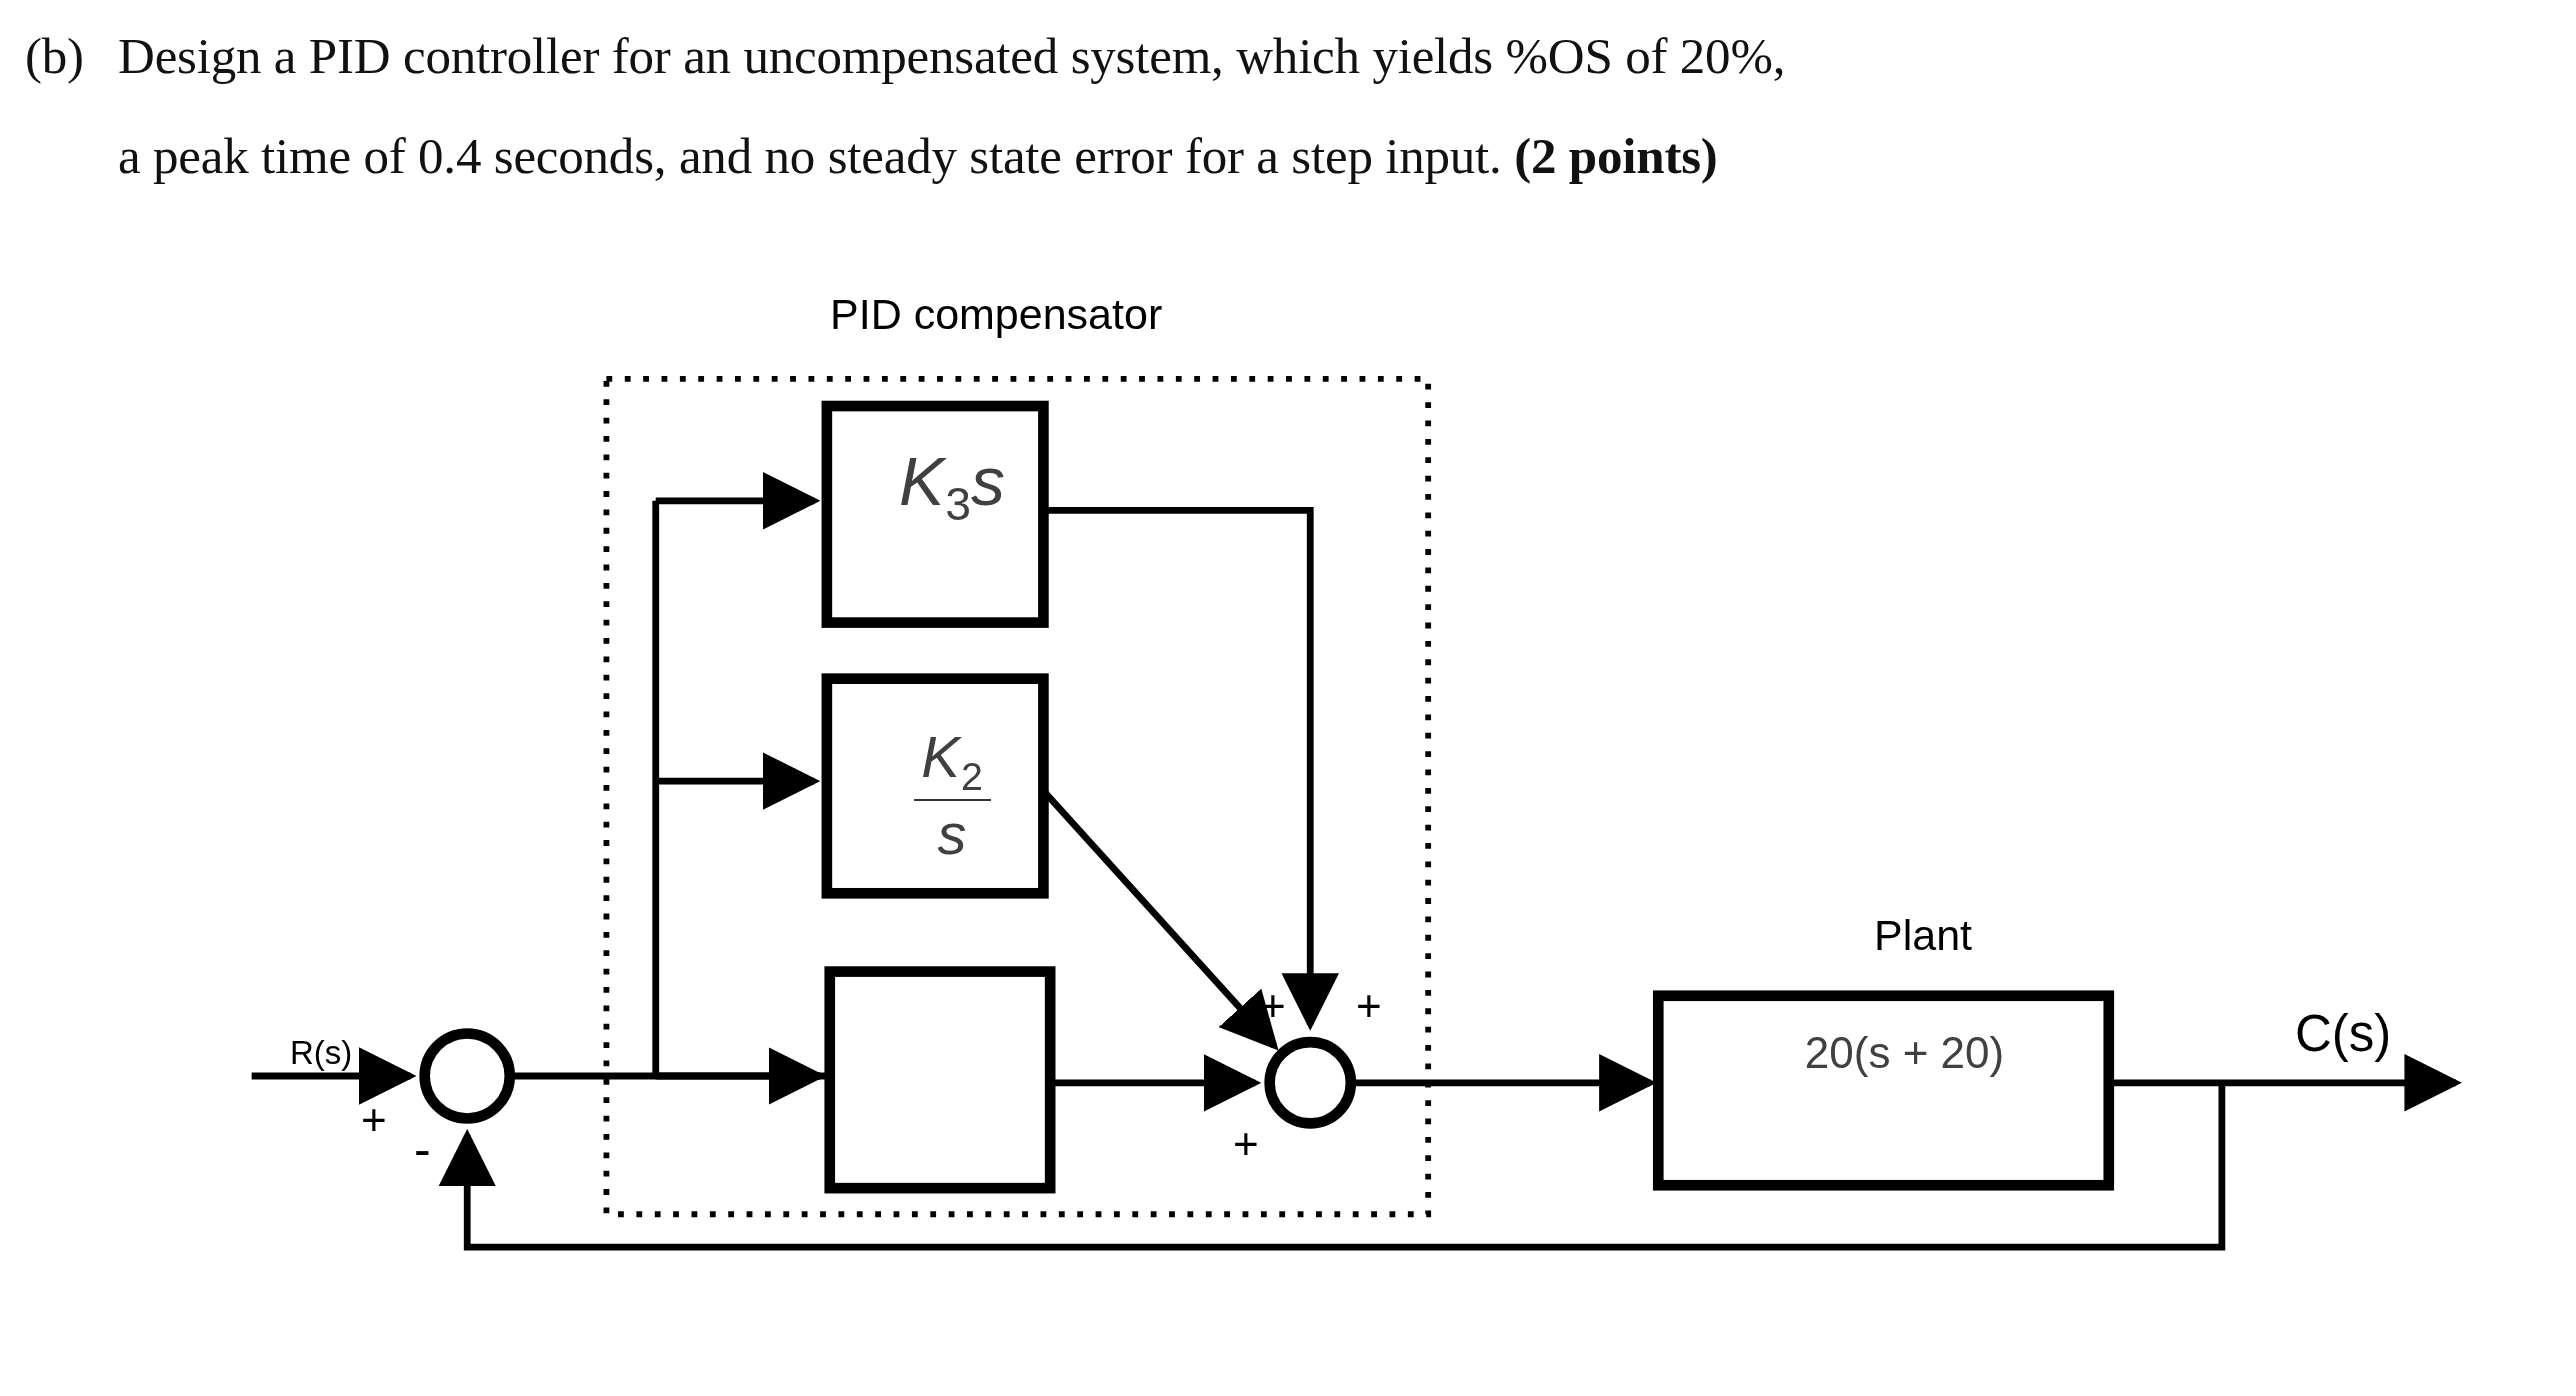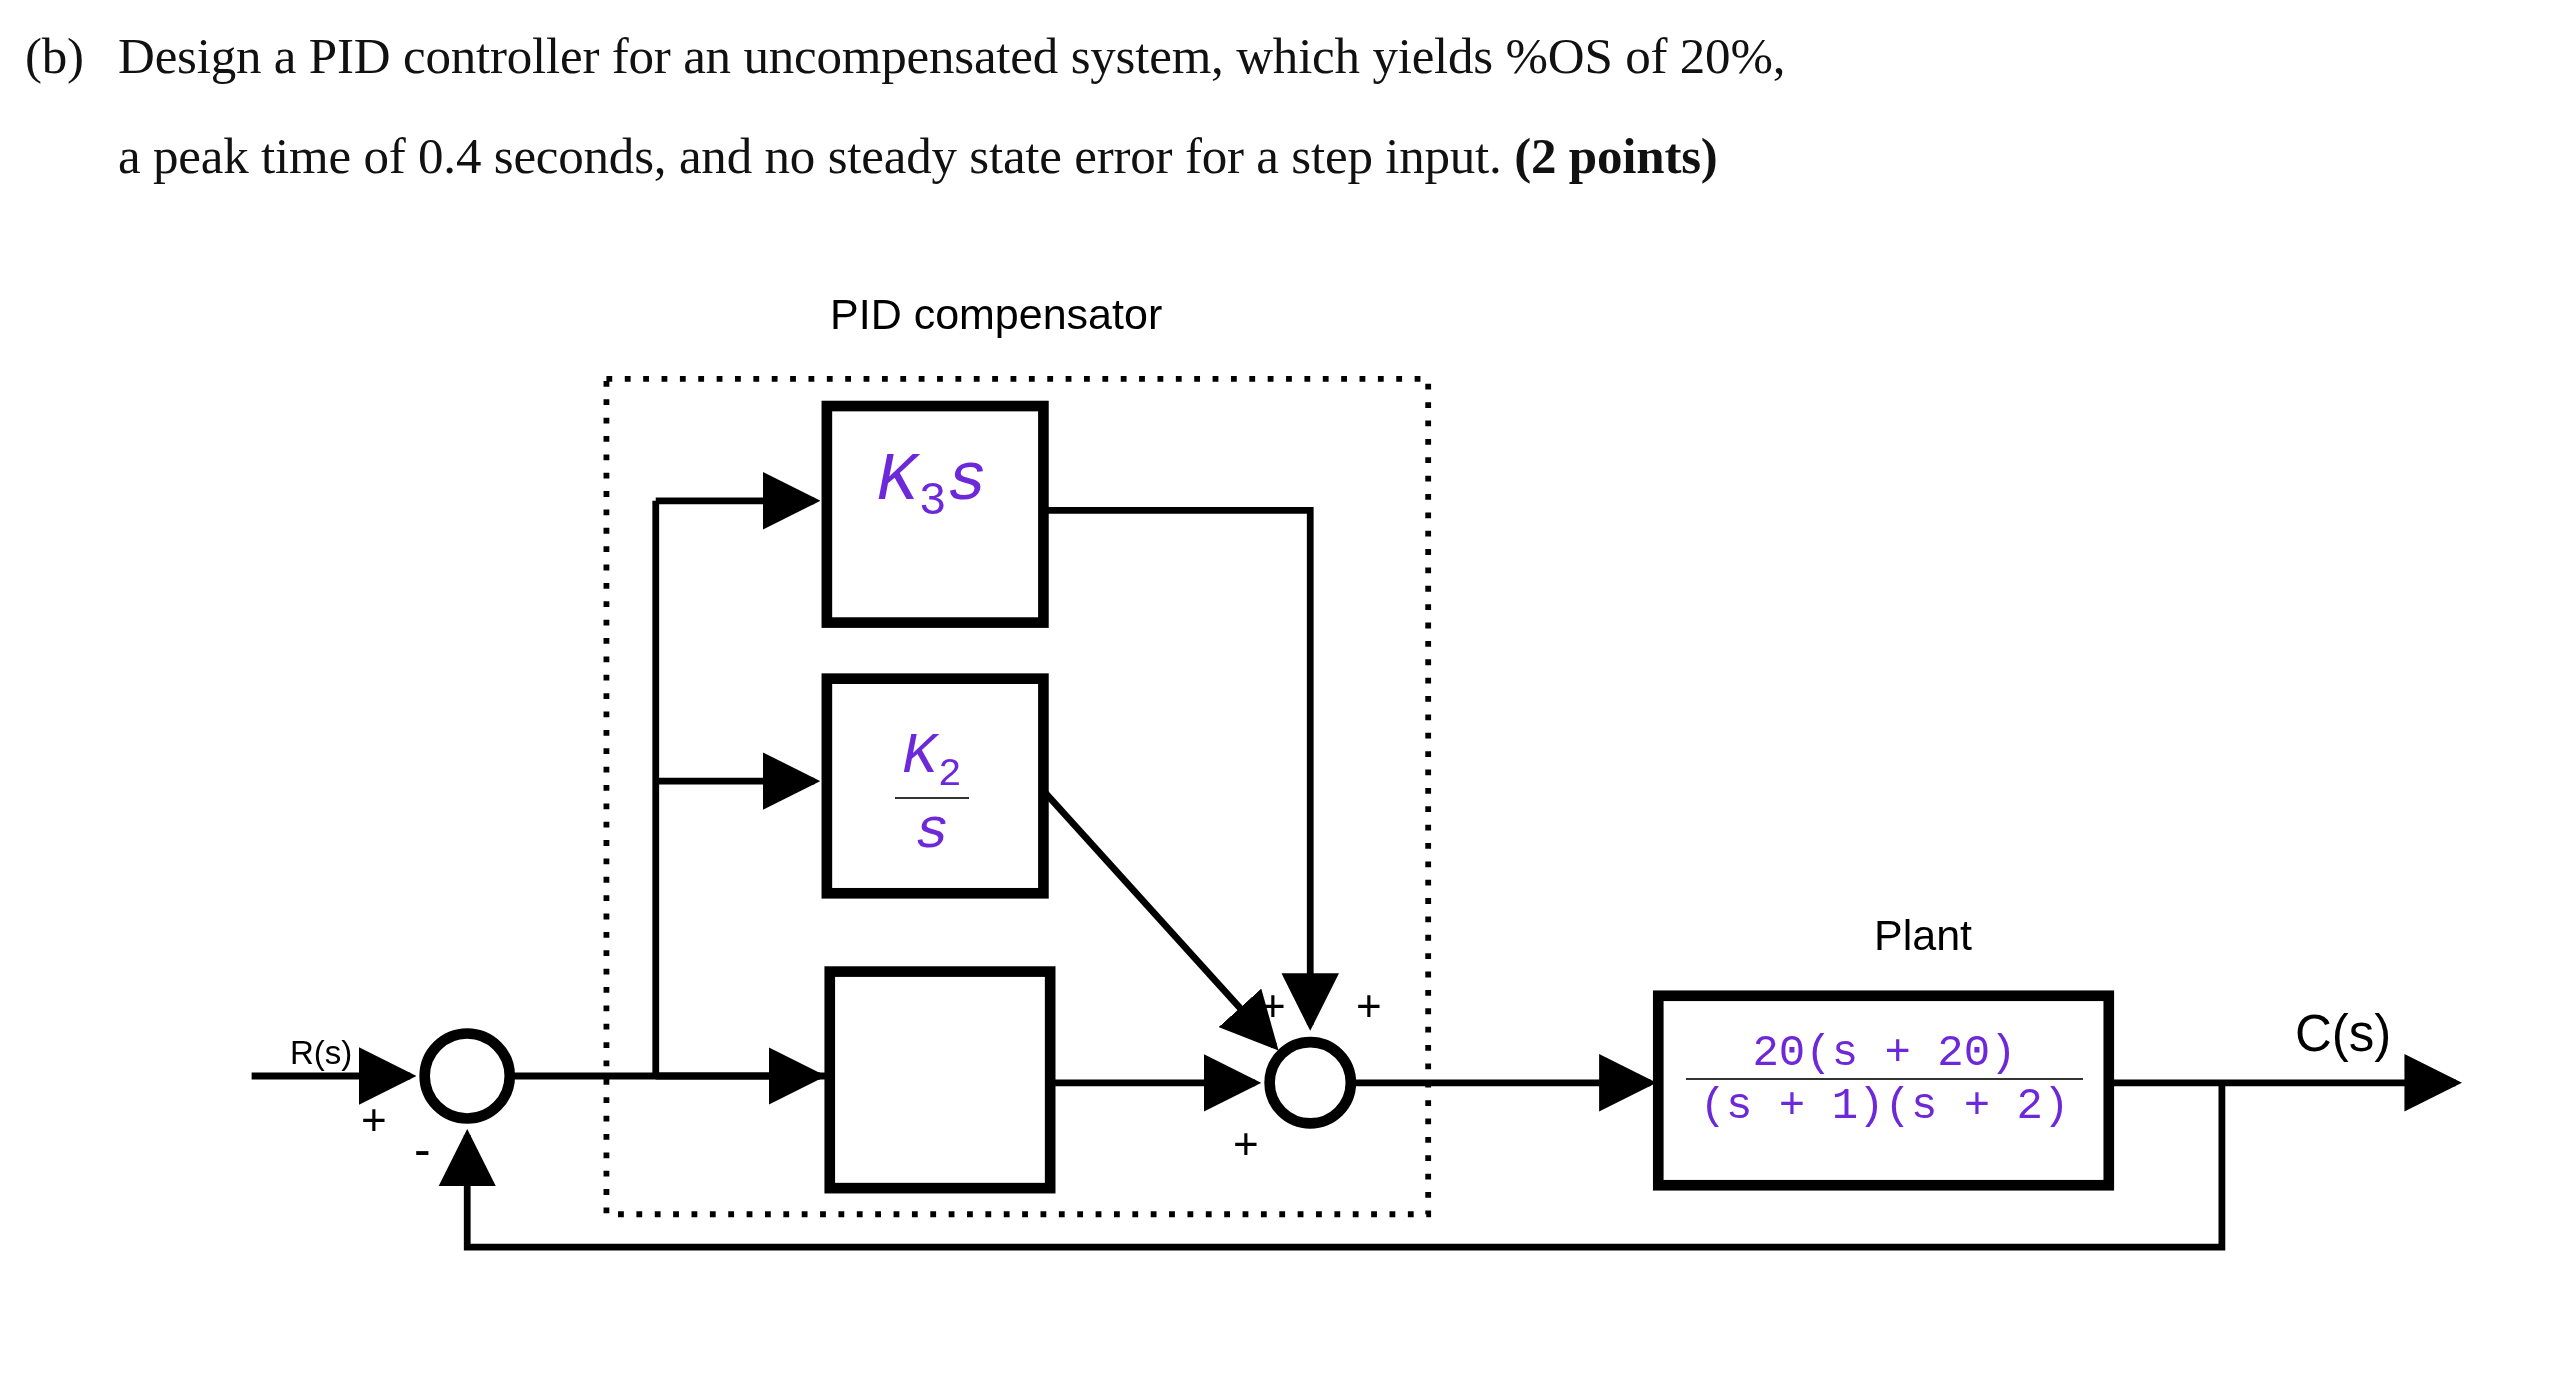--- a/index.html
+++ b/index.html
@@ -105,26 +105,27 @@
   }
   #sign-r-plus   { left: 361px;  top: 1098px; }
   #sign-fb-minus { left: 414px;  top: 1124px; font-size: 50px; }
   #sign-sum-p1   { left: 1260px; top: 984px; }
   #sign-sum-p2   { left: 1356px; top: 984px; }
   #sign-sum-p3   { left: 1233px; top: 1122px; }
 
   
   .math {
     position: absolute;
-    font-family: Liberation Mono, monospace;
+    font-family: Liberation Sans, sans-serif;
     font-style: italic;
-    color: #6d28d9;
+    color: #404040;
     text-align: center;
     white-space: nowrap;
     line-height: 1;
+    padding-left: 20px;
   }
   .math .sub {
     font-style: normal;
     font-size: 0.68em;
     vertical-align: -0.32em;
     padding-left: 1px;
   }
   .math .up { font-style: italic; }
   .math .rm { font-style: normal; }
 
@@ -244,16 +245,16 @@
 
   <div class="sign" id="sign-sum-p2">+</div>
 
   <div class="sign" id="sign-sum-p3">+</div>
 
   <div class="math" id="math-k3s"><span class="up">K</span><span class="sub">3</span><span class="up">s</span></div>
 
   <div class="math" id="math-k2s"><span class="frac"><span class="num"><span class="up">K</span><span class="sub">2</span></span><span class="den up">s</span></span></div>
 
 
-  <div class="math" id="math-plant"><span class="frac"><span class="num rm">20(s + 20)</span><span class="den rm">(s + 1)(s + 2)</span></span></div>
+  <div class="math" id="math-plant"><span class="frac"><span class="num rm">20(s + 20)</span></span></div>
 
 </div>
 
 
 </body></html>

